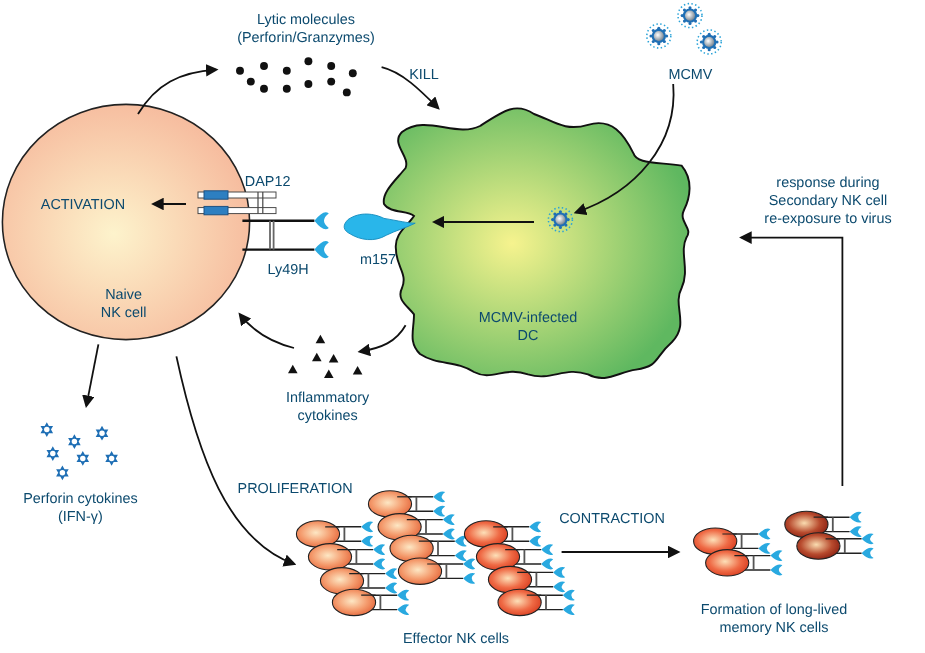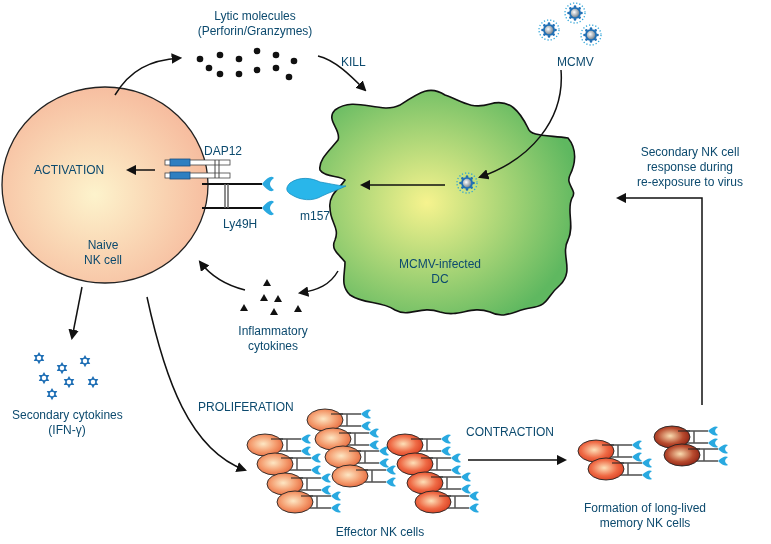--- a/index.html
+++ b/index.html
@@ -245,30 +245,30 @@
 <div class="lbl left" style="left:300px;top:209px;">m157</div>
 <div class="lbl" style="left:68px;top:238px;width:70px;">
   <div>Naive</div>
   <div>NK cell</div>
 </div>
 <div class="lbl" style="left:385px;top:257px;width:110px;">
   <div>MCMV-infected</div>
   <div>DC</div>
 </div>
 <div class="lbl" style="left:620px;top:145px;width:140px;">
+  <div>response during</div>
   <div>Secondary NK cell</div>
-  <div>response during</div>
   <div>re-exposure to virus</div>
 </div>
 <div class="lbl" style="left:228px;top:324px;width:90px;">
   <div>Inflammatory</div>
   <div>cytokines</div>
 </div>
 <div class="lbl" style="left:12px;top:408px;width:110px;">
-  <div>Secondary cytokines</div>
+  <div>Perforin cytokines</div>
   <div>(IFN-γ)</div>
 </div>
 <div class="lbl left" style="left:198px;top:400px;">PROLIFERATION</div>
 <div class="lbl left" style="left:466px;top:425px;">CONTRACTION</div>
 <div class="lbl" style="left:330px;top:525px;width:100px;">Effector NK cells</div>
 <div class="lbl" style="left:575px;top:501px;width:140px;">
   <div>Formation of long-lived</div>
   <div>memory NK cells</div>
 </div>
 

